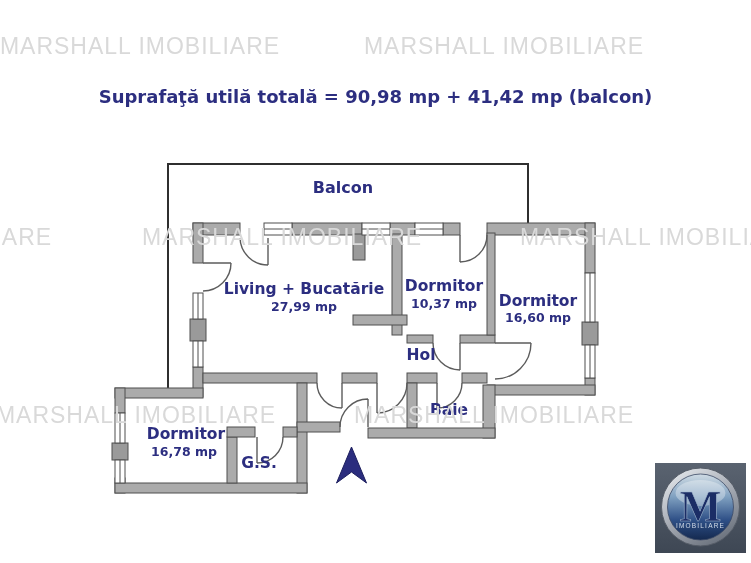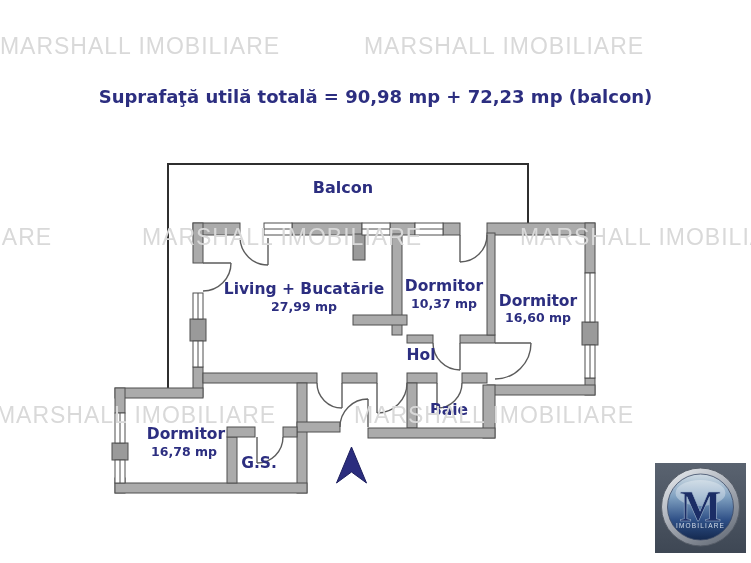--- a/index.html
+++ b/index.html
@@ -37,21 +37,21 @@
 <div class="stage">
 
   <span class="wm" style="left:140px;top:46px">MARSHALL IMOBILIARE</span>
   <span class="wm" style="left:504px;top:46px">MARSHALL IMOBILIARE</span>
   <span class="wm" style="left:-88px;top:237px">MARSHALL IMOBILIARE</span>
   <span class="wm" style="left:282px;top:237px">MARSHALL IMOBILIARE</span>
   <span class="wm" style="left:660px;top:237px">MARSHALL IMOBILIARE</span>
   <span class="wm" style="left:136px;top:415px">MARSHALL IMOBILIARE</span>
   <span class="wm" style="left:494px;top:415px">MARSHALL IMOBILIARE</span>
 
-  <div class="title">Suprafaţă utilă totală = 90,98 mp + 72,23 mp (balcon)</div>
+  <div class="title">Suprafaţă utilă totală = 90,98 mp + 41,42 mp (balcon)</div>
 
   <svg class="plan" width="751" height="563" viewBox="0 0 751 563">
     <defs>
       <linearGradient id="lgbg" x1="0" y1="0" x2="0" y2="1">
         <stop offset="0" stop-color="#5a6370"></stop>
           <stop offset="1" stop-color="#3e4754"></stop>
       </linearGradient>
       <linearGradient id="ring" x1="0" y1="0" x2="0.6" y2="1">
         <stop offset="0" stop-color="#eef1f4"></stop>
           <stop offset="0.55" stop-color="#a9aeb7"></stop>

